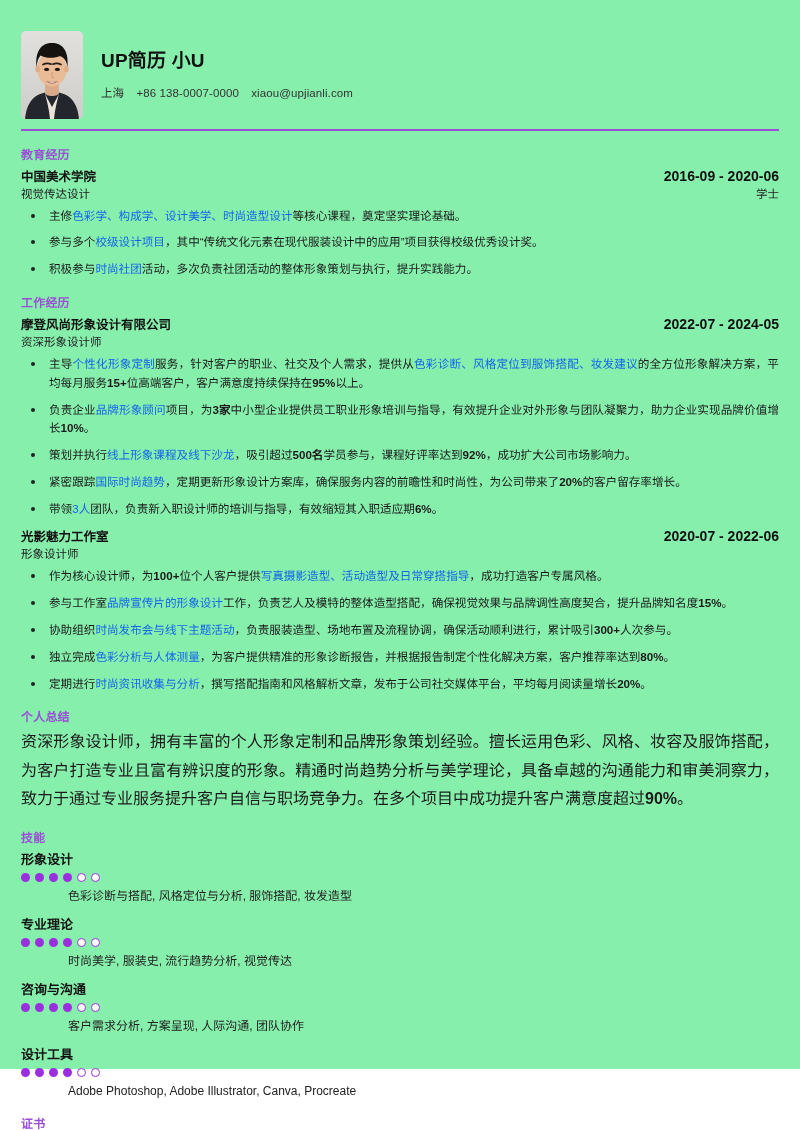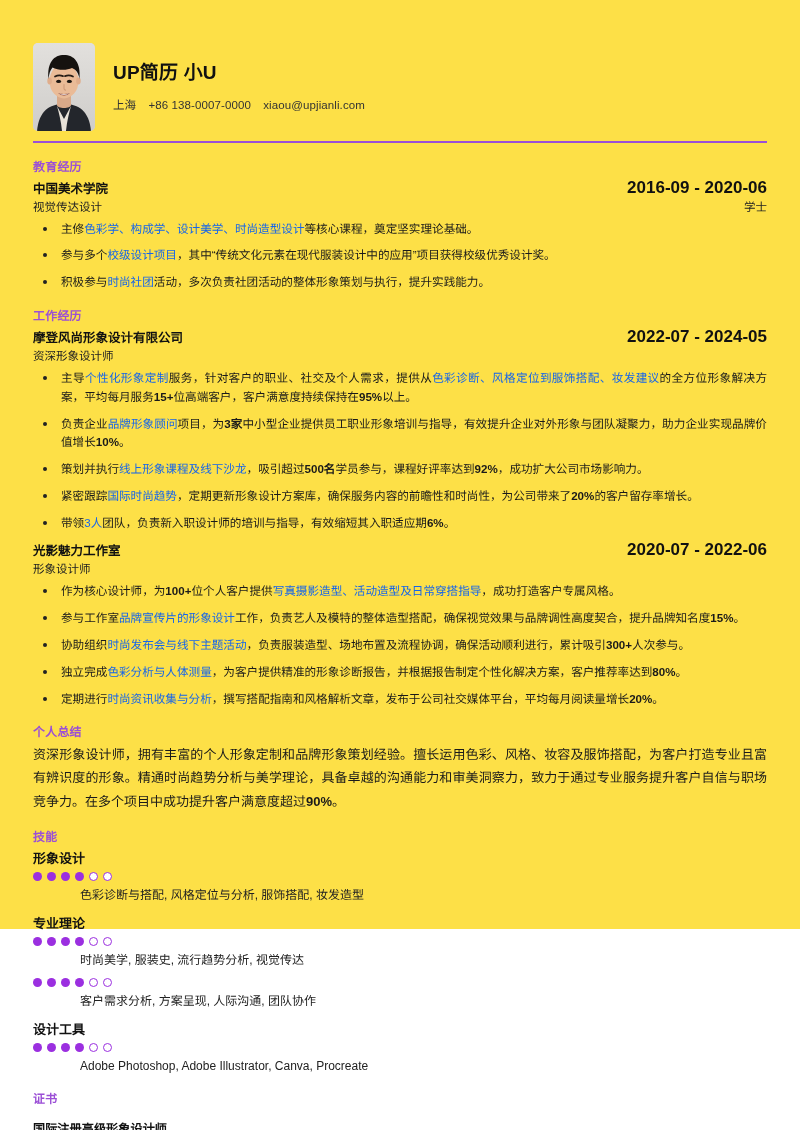--- a/index.html
+++ b/index.html
@@ -10,24 +10,24 @@
   body {
     width: 800px;
     height: 1130px;
     font-family: "Liberation Sans", "DejaVu Sans", sans-serif;
     color: #1a1a1a;
     overflow: hidden;
   }
   .page {
     position: relative;
     width: 800px;
-    height: 929px;
-    padding: 15px;
+    height: 1069px;
+    padding: 3px;
     box-sizing: border-box;
-    background: #fde047;
+    background: #86efac;
   }
 
   
   .header {
     display: flex;
     align-items: center;
     padding: 40px 18px 0 18px;
     box-sizing: border-box;
     height: 104px;
   }
@@ -84,21 +84,21 @@
     display: flex;
     justify-content: space-between;
     align-items: baseline;
   }
   .entry-org {
     font-size: 12.5px;
     font-weight: bold;
     color: #111111;
   }
   .entry-date {
-    font-size: 17px;
+    font-size: 14px;
     font-weight: bold;
     color: #111111;
     white-space: nowrap;
   }
   .entry-sub {
     font-size: 11.5px;
     color: #222222;
   }
   .entry-sub-right {
     font-size: 11.5px;
@@ -126,21 +126,21 @@
     top: 7px;
     width: 4px;
     height: 4px;
     border-radius: 50%;
     background: #222222;
   }
   .hl { color: #1565ea; font-weight: normal; }
   .b  { font-weight: bold; }
 
   .summary {
-    font-size: 13px;
+    font-size: 16px;
     line-height: 1.78;
     color: #1a1a1a;
     text-align: justify;
     margin-top: 2px;
   }
 
   
   .skill { margin-top: 9px; }
   .skill:first-of-type { margin-top: 2px; }
   .skill-name {
@@ -316,20 +316,21 @@
             <span class="dot on"></span>
             <span class="dot on"></span>
             <span class="dot on"></span>
             <span class="dot on"></span>
             <span class="dot off"></span>
             <span class="dot off"></span>
           </div>
           <div class="skill-desc">时尚美学, 服装史, 流行趋势分析, 视觉传达</div>
         </div>
         <div class="skill">
+          <div class="skill-name">咨询与沟通</div>
           <div class="dots">
             <span class="dot on"></span>
             <span class="dot on"></span>
             <span class="dot on"></span>
             <span class="dot on"></span>
             <span class="dot off"></span>
             <span class="dot off"></span>
           </div>
           <div class="skill-desc">客户需求分析, 方案呈现, 人际沟通, 团队协作</div>
         </div>

